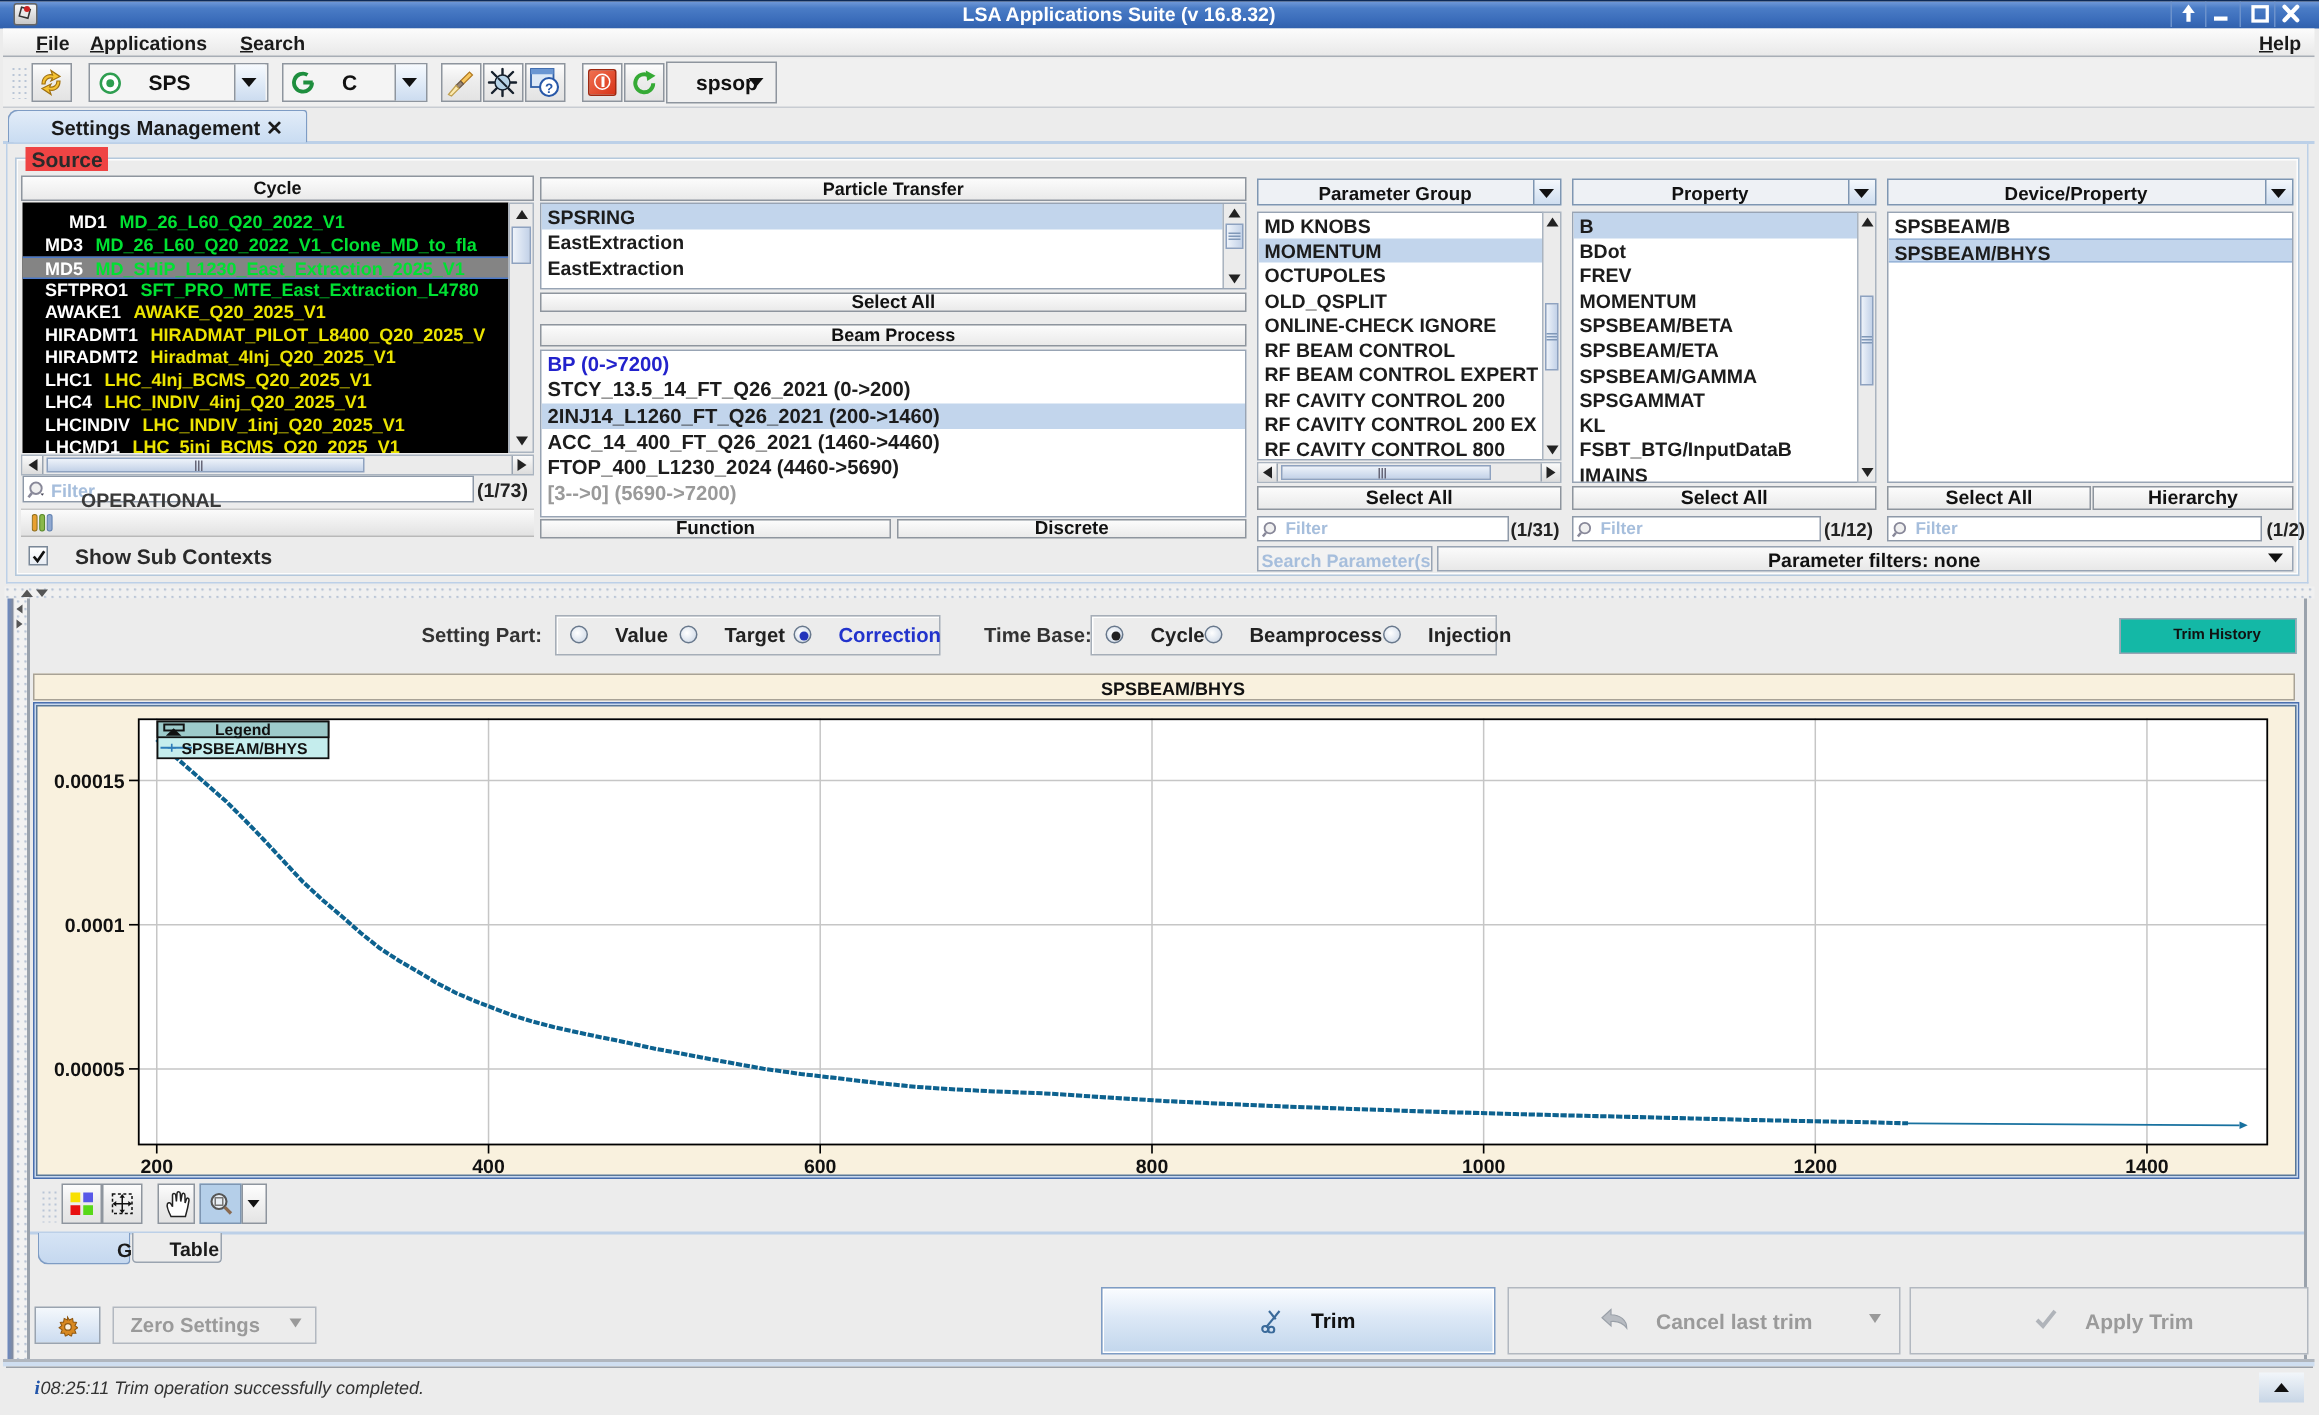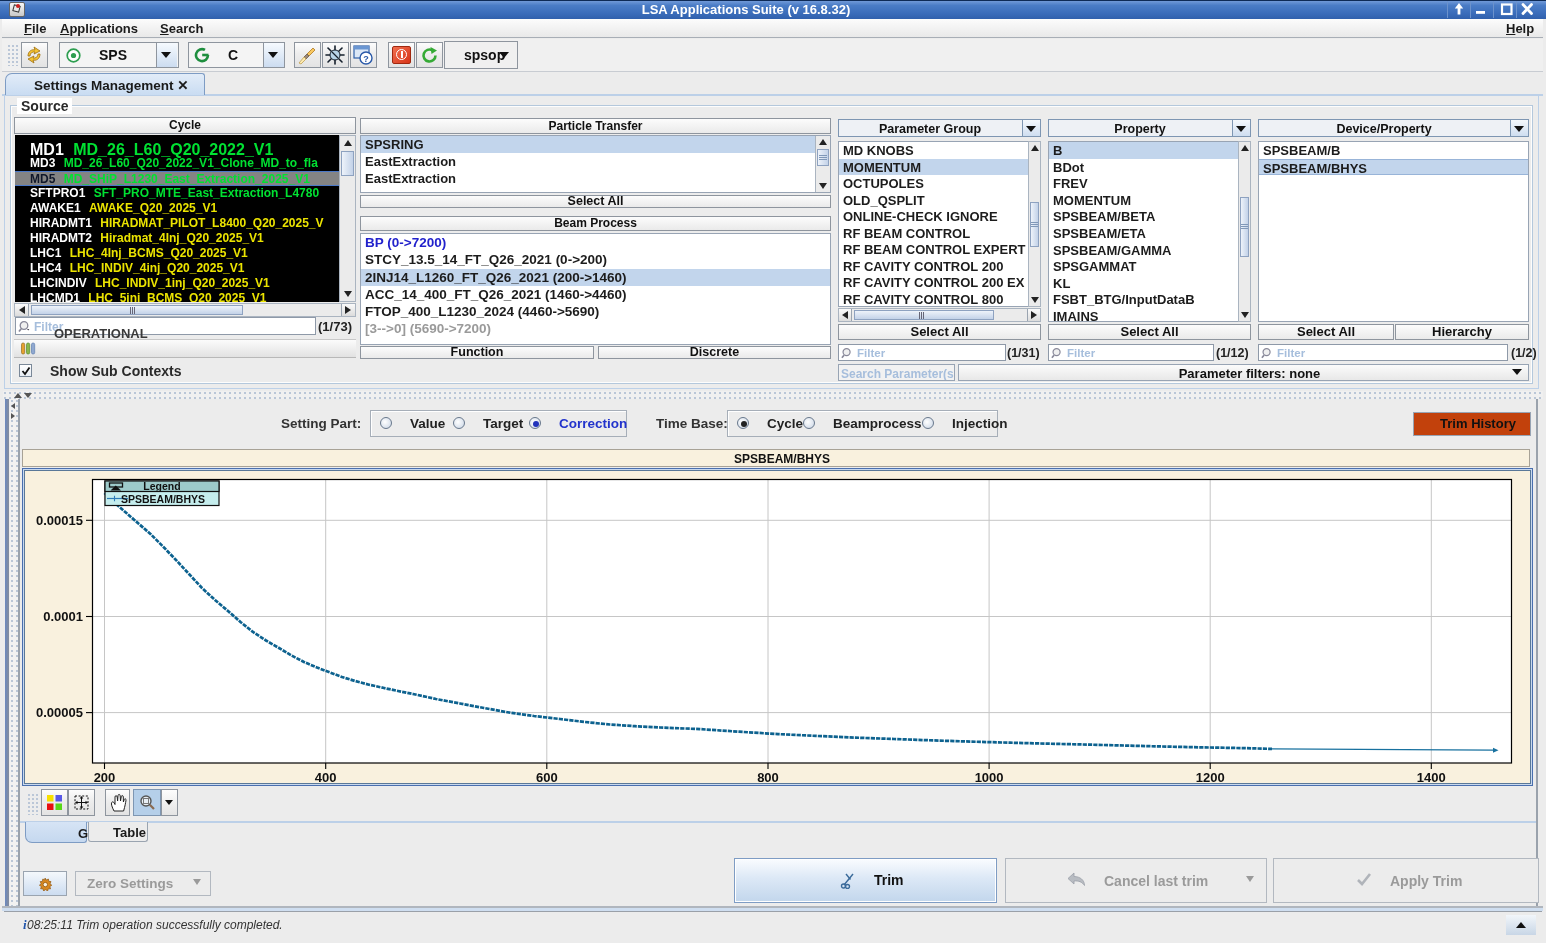--- a/index.html
+++ b/index.html
@@ -127,27 +127,27 @@
 <div class="abs" style="left:2px;top:94px;width:1541px;height:2px;background:#bcd0e8;"></div>
 <div class="abs" style="left:5px;top:73px;width:200px;height:22px;background:linear-gradient(#e2ecf8,#c9dcf2);border:1px solid #7e9cc4;border-bottom:none;border-radius:7px 3px 0 0;"></div>
 <div class="abs b" style="left:22px;top:77px;font-size:13.5px;color:#1a1a1a;text-align:center;">Settings Management <span style="font-weight:bold;">✕</span></div>
 
 <div class="abs" style="left:4px;top:96px;width:1535px;height:294px;background:#ececec;"></div>
 <div class="abs" style="left:4px;top:96px;width:1px;height:293px;background:#bcd0e8;"></div>
 <div class="abs" style="left:1538px;top:96px;width:1px;height:293px;background:#bcd0e8;"></div>
 <div class="abs" style="left:4px;top:388px;width:1535px;height:1px;background:#bcd0e8;"></div>
 
 <div class="abs" style="left:10px;top:105px;width:1523px;height:279px;border:1px solid #b4c8dc;box-shadow:inset 0 0 0 1px #fdfdfd;"></div>
-<div class="abs b" style="left:17px;top:98px;font-size:14px;color:#2a2a2a;background:#ffffff;padding:0 4px;">Source</div>
+<div class="abs b" style="left:17px;top:98px;font-size:14px;color:#2a2a2a;background:#ef4444;padding:0 4px;">Source</div>
 
 <div class="hdrbtn" style="left:14px;top:117px;width:342px;height:17px;line-height:15px;">Cycle</div>
 <div class="abs" style="left:15px;top:135px;width:324px;height:167px;background:#000;overflow:hidden;">
-  <div class="abs b" style="left:0;top:6px;width:100%;height:15px;font-size:16px;white-space:nowrap;"><span style="color:#fff;padding-left:3px;">MD1</span> <span style="color:#00e132;margin-left:5px;">MD_26_L60_Q20_2022_V1</span></div>
+  <div class="abs b" style="left:16px;top:6px;width:100%;height:15px;font-size:12px;white-space:nowrap;"><span style="color:#fff;padding-left:3px;">MD1</span> <span style="color:#00e132;margin-left:5px;">MD_26_L60_Q20_2022_V1</span></div>
   <div class="abs b" style="left:0;top:21px;width:100%;height:15px;font-size:12px;white-space:nowrap;"><span style="color:#fff;padding-left:3px;">MD3</span> <span style="color:#00e132;margin-left:5px;">MD_26_L60_Q20_2022_V1_Clone_MD_to_fla</span></div>
-  <div class="abs b" style="left:0;top:36px;width:100%;height:15px;font-size:12px;white-space:nowrap;background:#848484;border-top:1px solid #4a78c8;border-bottom:1px solid #4a78c8;"><span style="color:#0f172a;padding-left:3px;">MD5</span> <span style="color:#00e132;margin-left:5px;">MD_SHiP_L1230_East_Extraction_2025_V1</span></div>
+  <div class="abs b" style="left:0;top:36px;width:100%;height:15px;font-size:12px;white-space:nowrap;background:#848484;border-top:1px solid #4a78c8;border-bottom:1px solid #4a78c8;"><span style="color:#ffffff;padding-left:3px;">MD5</span> <span style="color:#00e132;margin-left:5px;">MD_SHiP_L1230_East_Extraction_2025_V1</span></div>
   <div class="abs b" style="left:0;top:51px;width:100%;height:15px;font-size:12px;white-space:nowrap;"><span style="color:#fff;padding-left:3px;">SFTPRO1</span> <span style="color:#00e132;margin-left:5px;">SFT_PRO_MTE_East_Extraction_L4780</span></div>
   <div class="abs b" style="left:0;top:66px;width:100%;height:15px;font-size:12px;white-space:nowrap;"><span style="color:#fff;padding-left:3px;">AWAKE1</span> <span style="color:#ece400;margin-left:5px;">AWAKE_Q20_2025_V1</span></div>
   <div class="abs b" style="left:0;top:81px;width:100%;height:15px;font-size:12px;white-space:nowrap;"><span style="color:#fff;padding-left:3px;">HIRADMT1</span> <span style="color:#ece400;margin-left:5px;">HIRADMAT_PILOT_L8400_Q20_2025_V</span></div>
   <div class="abs b" style="left:0;top:96px;width:100%;height:15px;font-size:12px;white-space:nowrap;"><span style="color:#fff;padding-left:3px;">HIRADMT2</span> <span style="color:#ece400;margin-left:5px;">Hiradmat_4Inj_Q20_2025_V1</span></div>
   <div class="abs b" style="left:0;top:111px;width:100%;height:15px;font-size:12px;white-space:nowrap;"><span style="color:#fff;padding-left:3px;">LHC1</span> <span style="color:#ece400;margin-left:5px;">LHC_4Inj_BCMS_Q20_2025_V1</span></div>
   <div class="abs b" style="left:0;top:126px;width:100%;height:15px;font-size:12px;white-space:nowrap;"><span style="color:#fff;padding-left:3px;">LHC4</span> <span style="color:#ece400;margin-left:5px;">LHC_INDIV_4inj_Q20_2025_V1</span></div>
   <div class="abs b" style="left:0;top:141px;width:100%;height:15px;font-size:12px;white-space:nowrap;"><span style="color:#fff;padding-left:3px;">LHCINDIV</span> <span style="color:#ece400;margin-left:5px;">LHC_INDIV_1inj_Q20_2025_V1</span></div>
   <div class="abs b" style="left:0;top:156px;width:100%;height:15px;font-size:12px;white-space:nowrap;"><span style="color:#fff;padding-left:3px;">LHCMD1</span> <span style="color:#ece400;margin-left:5px;">LHC_5inj_BCMS_Q20_2025_V1</span></div>
 </div>
 
@@ -349,21 +349,21 @@
 <div class="abs b" style="left:547px;top:416px;font-size:13.5px;color:#2233cc;">Correction</div>
 <div class="abs b" style="left:644px;top:416px;font-size:13.5px;color:#333;">Time Base:</div>
 <div class="abs" style="left:727px;top:410px;width:271px;height:27px;border:1px solid #a6aeb8;box-shadow:inset 1px 1px 0 #fff;"></div>
 <div class="abs" style="left:737px;top:417px;width:12px;height:12px;border:1px solid #68788c;border-radius:50%;background:radial-gradient(circle at 4px 4px,#fff,#c8d4e4);"></div>
 <div class="abs" style="left:741px;top:421px;width:6px;height:6px;background:#222;border-radius:50%;"></div>
 <div class="abs b" style="left:755px;top:416px;font-size:13.5px;color:#222;">Cycle</div>
 <div class="abs" style="left:803px;top:417px;width:12px;height:12px;border:1px solid #68788c;border-radius:50%;background:radial-gradient(circle at 4px 4px,#fff,#c8d4e4);"></div>
 <div class="abs b" style="left:821px;top:416px;font-size:13.5px;color:#222;">Beamprocess</div>
 <div class="abs" style="left:922px;top:417px;width:12px;height:12px;border:1px solid #68788c;border-radius:50%;background:radial-gradient(circle at 4px 4px,#fff,#c8d4e4);"></div>
 <div class="abs b" style="left:940px;top:416px;font-size:13.5px;color:#222;">Injection</div>
-<div class="abs b" style="left:1413px;top:412px;width:118px;height:24px;background:#c2410c;border:1px solid #98a4b4;font-size:13px;color:#111;text-align:center;line-height:22px;">Trim History</div>
+<div class="abs b" style="left:1413px;top:412px;width:118px;height:24px;background:#14b8a6;border:1px solid #98a4b4;font-size:10px;color:#111;text-align:center;line-height:22px;">Trim History</div>
 
 <div class="abs" style="left:22px;top:449px;width:1508px;height:18px;background:#f9f1de;border:1px solid #a8a296;"></div>
 <div class="abs b" style="left:22px;top:452px;width:1508px;text-align:center;font-size:12px;color:#111;">SPSBEAM/BHYS</div>
 
 <svg class="abs" style="left:22px;top:468px;" width="1511" height="318" viewBox="0 0 1511 318">
   <rect x="0" y="0" width="1511" height="318" fill="#c9d9ee"></rect>
   <rect x="0.5" y="0.5" width="1510" height="317" fill="none" stroke="#4a6fae"></rect>
   <rect x="2.5" y="2.5" width="1506" height="313" fill="#f9f1de" stroke="#5a7898"></rect>
   <rect x="70" y="11" width="1420" height="284" fill="#ffffff"></rect>
   <g stroke="#c6c6c6" stroke-width="1">

